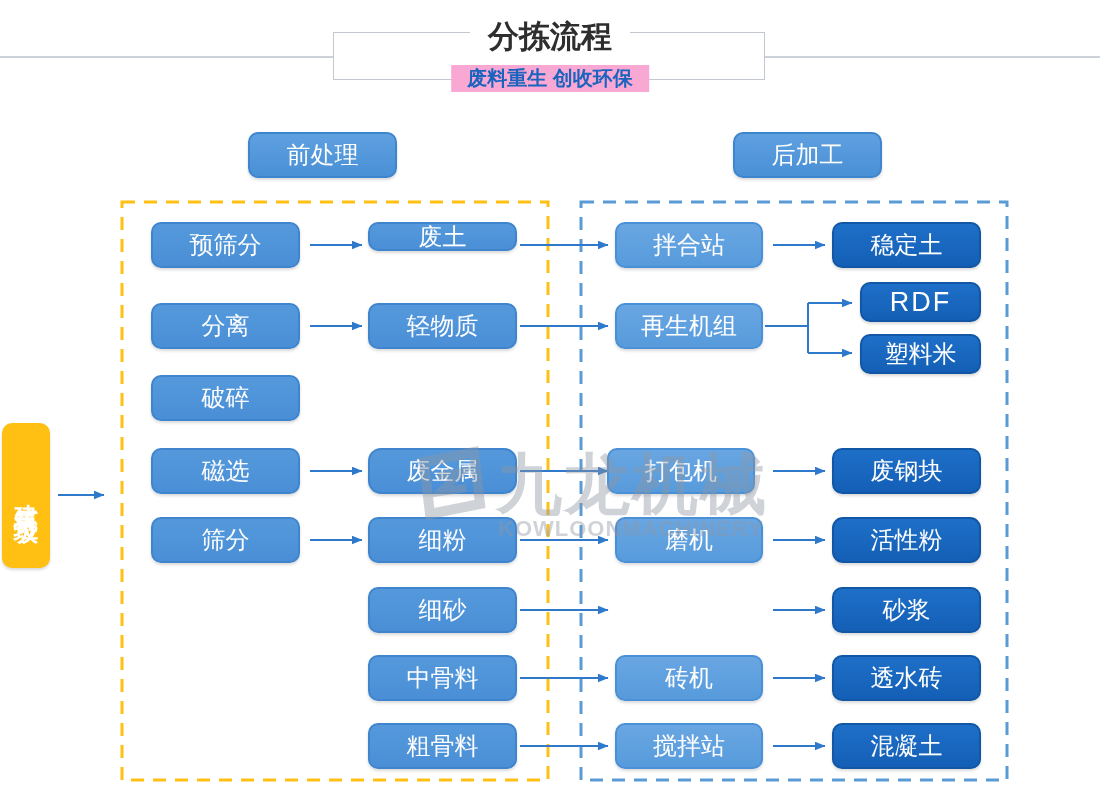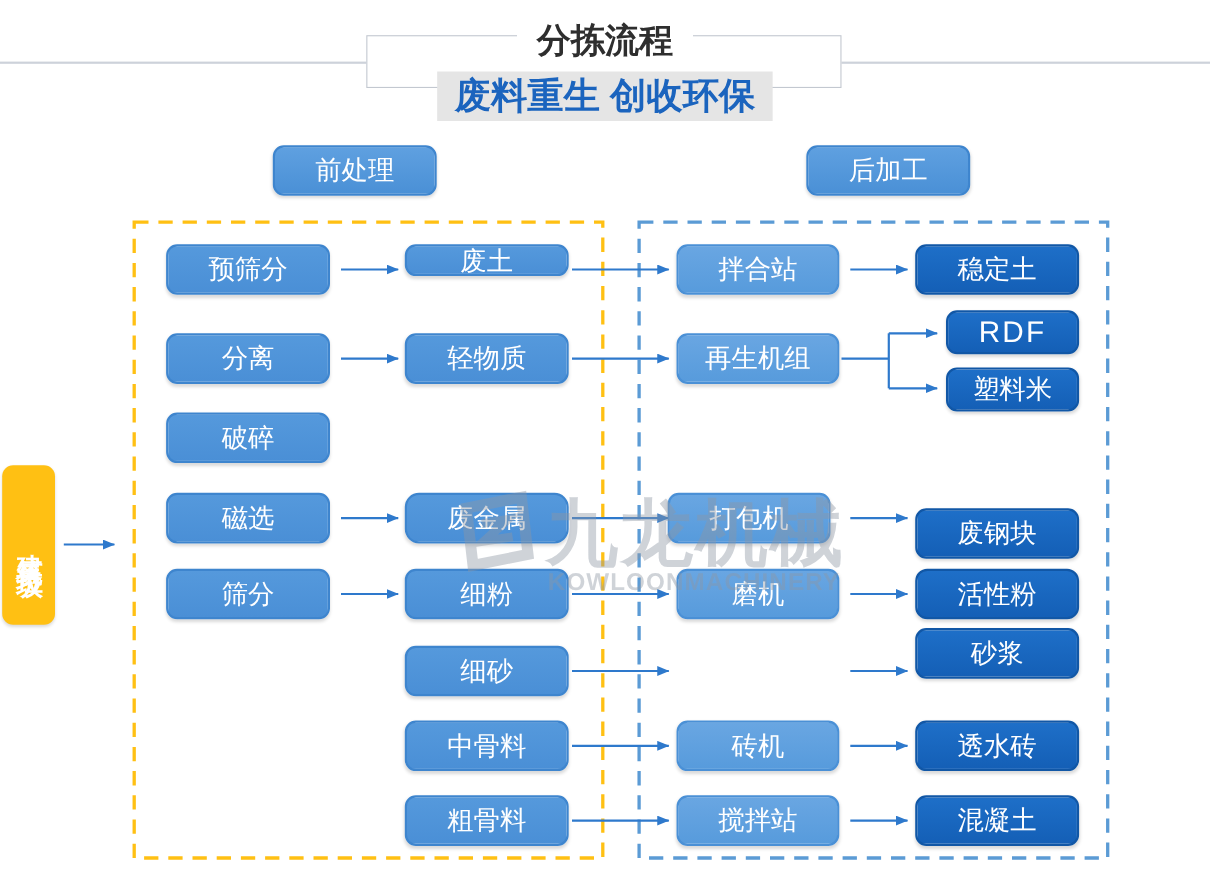--- a/index.html
+++ b/index.html
@@ -6,21 +6,21 @@
   #canvas{position:relative;width:1100px;height:791px;background:#fff;overflow:hidden;
           font-family:"Liberation Sans","DejaVu Sans",sans-serif;}
   
   .topline{position:absolute;left:0;top:56px;width:1100px;height:2px;background:#CDD2DA;}
   .title-box{position:absolute;left:333px;top:32px;width:430px;height:46px;
              border:1px solid #C3C8D0;background:#fff;}
   .main-title{position:absolute;left:550px;top:16px;transform:translateX(-50%);
               font-size:31px;font-weight:700;color:#2E2E2E;background:#fff;
               padding:0 18px;white-space:nowrap;z-index:6;}
   .sub-title{position:absolute;left:550px;top:65px;transform:translateX(-50%);
-             font-size:33px;font-weight:600;color:#1B64BE;background:#e5e5e5;
+             font-size:20px;font-weight:600;color:#1B64BE;background:#f9a8d4;
              padding:0 16px;white-space:nowrap;z-index:6;}
   
   .section-btn{position:absolute;width:149px;height:46px;border-radius:10px;
                background:linear-gradient(180deg,#5FA0E0,#4A90D6);
                border:2px solid #3E85CE;box-sizing:border-box;
                display:flex;align-items:center;justify-content:center;
                color:#fff;font-size:24px;box-shadow:0 2px 3px rgba(0,0,0,.15);}
   #btn-pre{left:248px;top:132px;}
   #btn-post{left:733px;top:132px;}
   
@@ -109,23 +109,23 @@
       <div class="node mid" style="left: 368px; top: 723px; width: 149px; height: 46px;">粗骨料</div>
       <div class="node lite" style="left: 615px; top: 222px; width: 148px; height: 46px;">拌合站</div>
       <div class="node lite" style="left: 615px; top: 303px; width: 148px; height: 46px;">再生机组</div>
       <div class="node lite" style="left: 607px; top: 448px; width: 148px; height: 46px;">打包机</div>
       <div class="node lite" style="left: 615px; top: 517px; width: 148px; height: 46px;">磨机</div>
       <div class="node lite" style="left: 615px; top: 655px; width: 148px; height: 46px;">砖机</div>
       <div class="node lite" style="left: 615px; top: 723px; width: 148px; height: 46px;">搅拌站</div>
       <div class="node dark" style="left: 832px; top: 222px; width: 149px; height: 46px;">稳定土</div>
       <div class="node dark" style="left: 860px; top: 282px; width: 121px; height: 40px; font-size: 27px; letter-spacing: 2px;">RDF</div>
       <div class="node dark" style="left: 860px; top: 334px; width: 121px; height: 40px;">塑料米</div>
-      <div class="node dark" style="left: 832px; top: 448px; width: 149px; height: 46px; margin-top: 14px;">废钢块</div>
+      <div class="node dark" style="left: 832px; top: 448px; width: 149px; height: 46px;">废钢块</div>
       <div class="node dark" style="left: 832px; top: 517px; width: 149px; height: 46px; border-radius: 11px;">活性粉</div>
-      <div class="node dark" style="left: 832px; top: 571px; width: 149px; height: 46px;">砂浆</div>
+      <div class="node dark" style="left: 832px; top: 587px; width: 149px; height: 46px;">砂浆</div>
       <div class="node dark" style="left: 832px; top: 655px; width: 149px; height: 46px;">透水砖</div>
       <div class="node dark" style="left: 832px; top: 723px; width: 149px; height: 46px;">混凝土</div>
     </div>
 
   <div id="watermark">
     <svg id="wm-logo" width="80" height="98" viewBox="0 0 80 98">
       <path d="M16,18 L66,8 L72,60 L22,70 Z" fill="none" stroke="#8E97A4" stroke-width="10"></path>
       <path d="M30,32 L54,28 L32,48 L58,44" fill="none" stroke="#8E97A4" stroke-width="8"></path>
     </svg>
     <div id="wm-brand">九龙机械</div>

